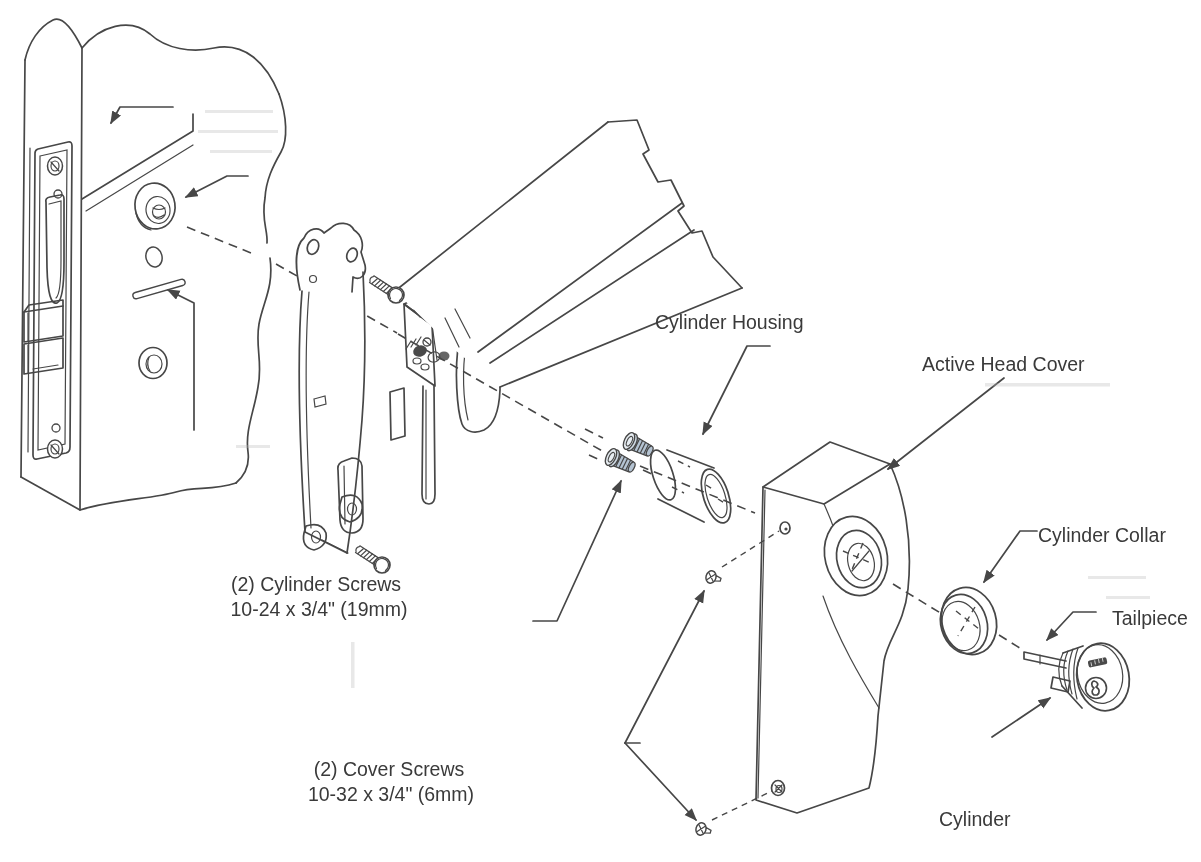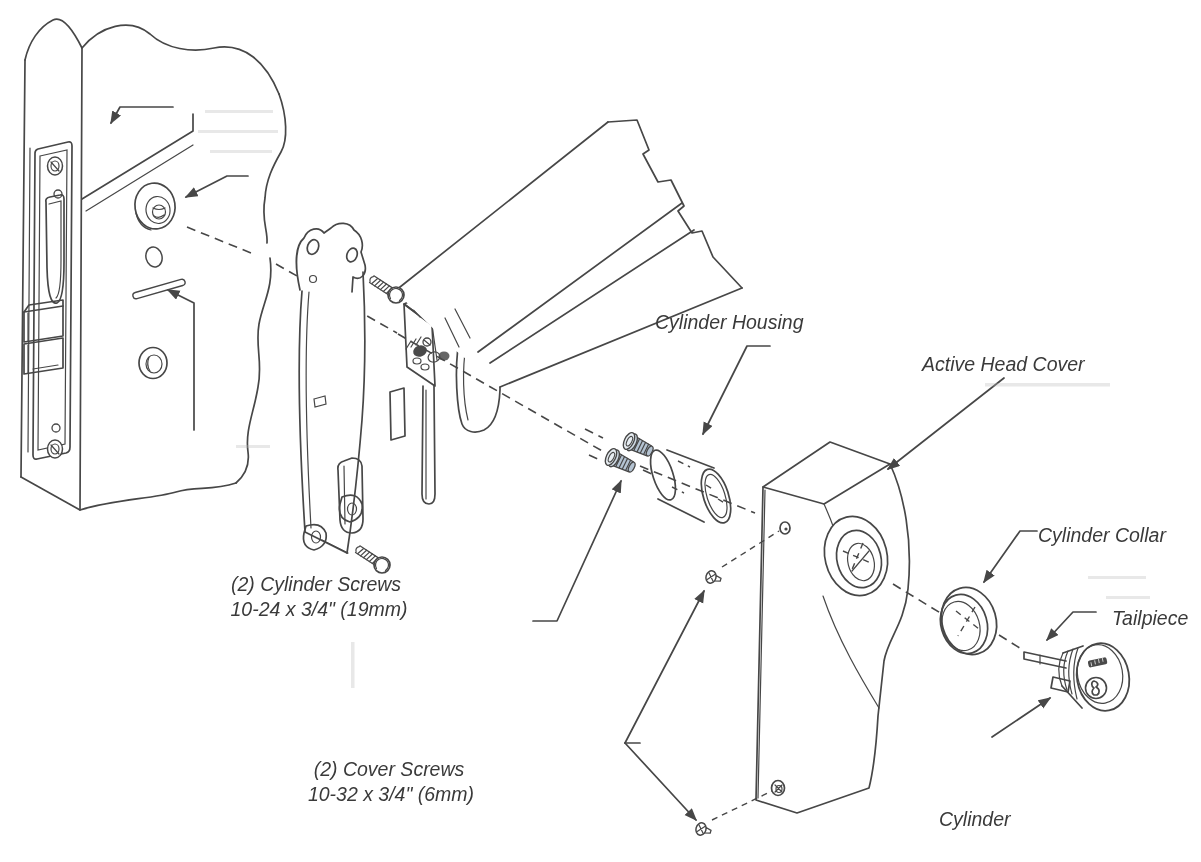--- a/index.html
+++ b/index.html
@@ -1,16 +1,16 @@
 <!DOCTYPE html>
 <html><head>
 <meta charset="utf-8">
 <style>
   html,body{margin:0;padding:0;background:#fff;}
-  .stage{position:relative;width:1201px;height:862px;background:#fff;overflow:hidden;font-style:italic;}
+  .stage{position:relative;width:1201px;height:862px;background:#fff;overflow:hidden;}
   svg{position:absolute;left:0;top:0;display:block;}
   svg text{font-family:"Liberation Sans",sans-serif;fill:#3a3a3a;}
   .lbl{font-size:19.5px;letter-spacing:0px;}
   .ln{stroke:#474747;fill:none;stroke-width:1.7;stroke-linecap:round;stroke-linejoin:round;}
   .fine{stroke:#474747;fill:none;stroke-width:1.2;stroke-linecap:round;}
   .fillw{fill:#ffffff;stroke:none;}
   .dash{stroke:#474747;fill:none;stroke-width:1.6;stroke-dasharray:9 6;stroke-linecap:butt;}
   .dashs{stroke:#474747;fill:none;stroke-width:1.4;stroke-dasharray:6 5;}
   .dark{fill:#4a4a4a;stroke:none;}
   .smudge{fill:#b9b9b9;opacity:.32;stroke:none;}

